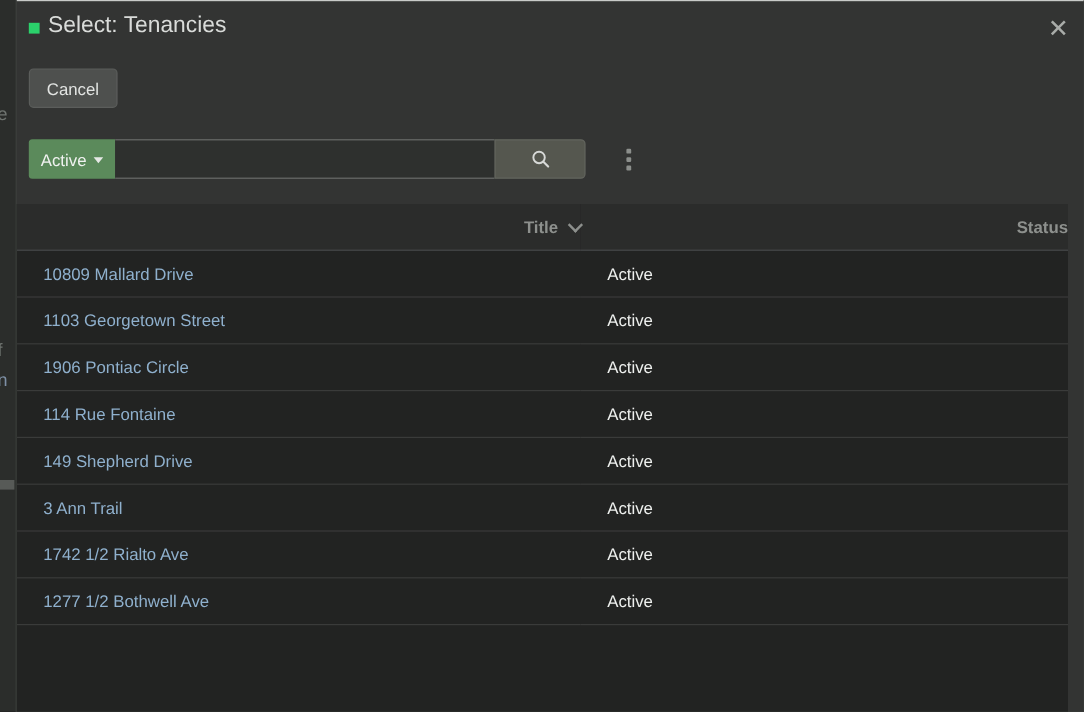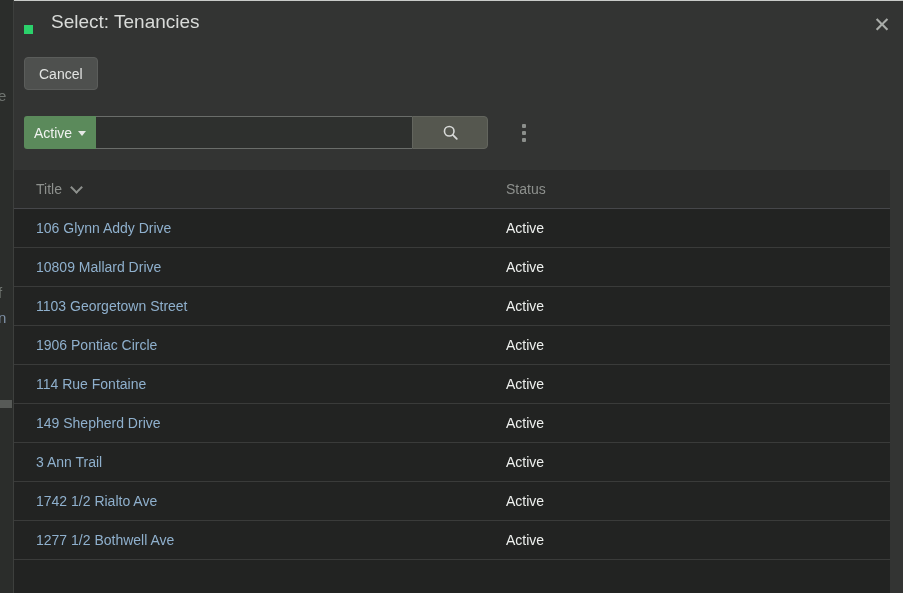--- a/index.html
+++ b/index.html
@@ -74,22 +74,22 @@
     height: 48px;
   }
   .modal-title {
     position: absolute;
     left: 10px;
     top: 11px;
     font-size: 19px;
     color: #d9dbd9;
     white-space: nowrap;
     display: flex;
-    align-items: flex-end;
-    gap: 18px;
+    align-items: center;
+    gap: 7px;
   }
   .title-dot {
     display: inline-block;
     width: 9px;
     height: 9px;
     background: #2bd16b;
     flex: 0 0 auto;
     position: relative;
     top: 1px;
   }
@@ -210,22 +210,22 @@
     bottom: 0;
     background: #222322;
     overflow: hidden;
   }
   .tbl {
     width: 100%;
     border-collapse: collapse;
     table-layout: fixed;
   }
   .tbl th {
-    text-align: left;
-    font-weight: normal;
+    text-align: right;
+    font-weight: bold;
     font-size: 14px;
     color: #8d908d;
     padding: 0 0 0 22px;
     height: 38px;
     background: #2b2c2b;
     border-bottom: 1px solid #46474a;
     vertical-align: middle;
   }
   .tbl td {
     font-size: 14px;
@@ -307,24 +307,20 @@
               <span>Title</span>
               <span class="sort-chevron"></span>
             </th>
             <th class="col-status">
               <span>Status</span>
             </th>
           </tr>
         </thead>
         <tbody id="tbody">
             <tr>
-              <td class="cell-title"><a>106 Glynn Addy Drive</a></td>
-              <td class="cell-status">Active</td>
-            </tr>
-            <tr>
               <td class="cell-title"><a>10809 Mallard Drive</a></td>
               <td class="cell-status">Active</td>
             </tr>
             <tr>
               <td class="cell-title"><a>1103 Georgetown Street</a></td>
               <td class="cell-status">Active</td>
             </tr>
             <tr>
               <td class="cell-title"><a>1906 Pontiac Circle</a></td>
               <td class="cell-status">Active</td>

